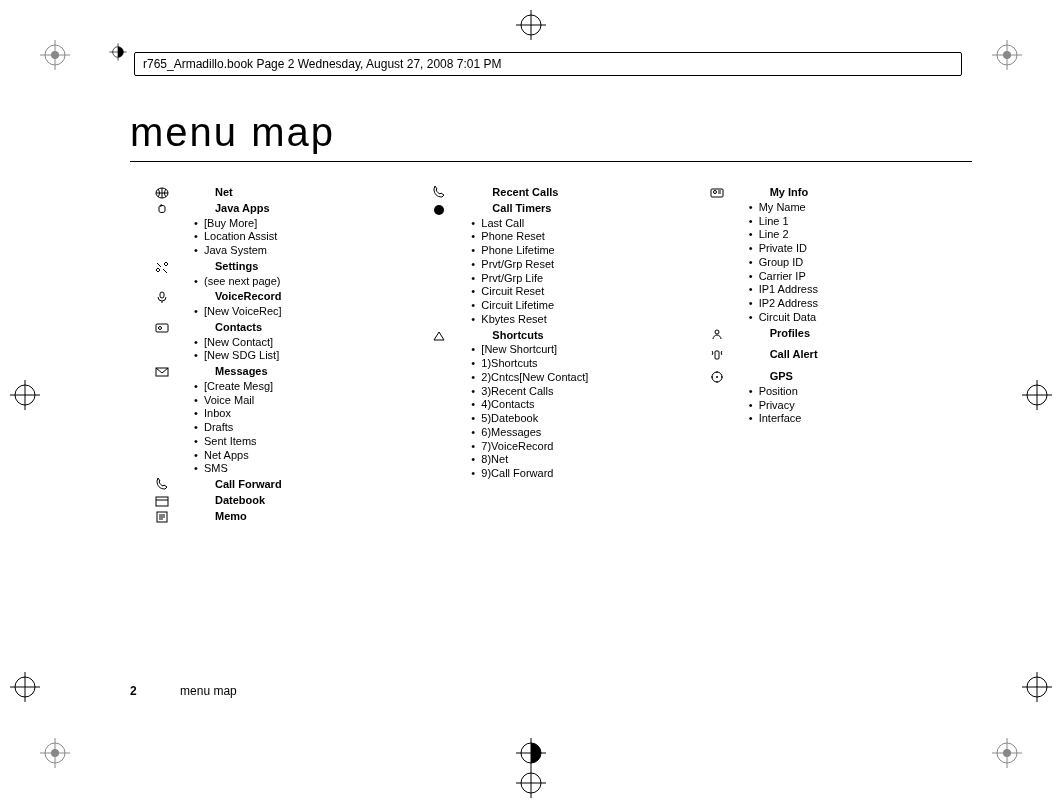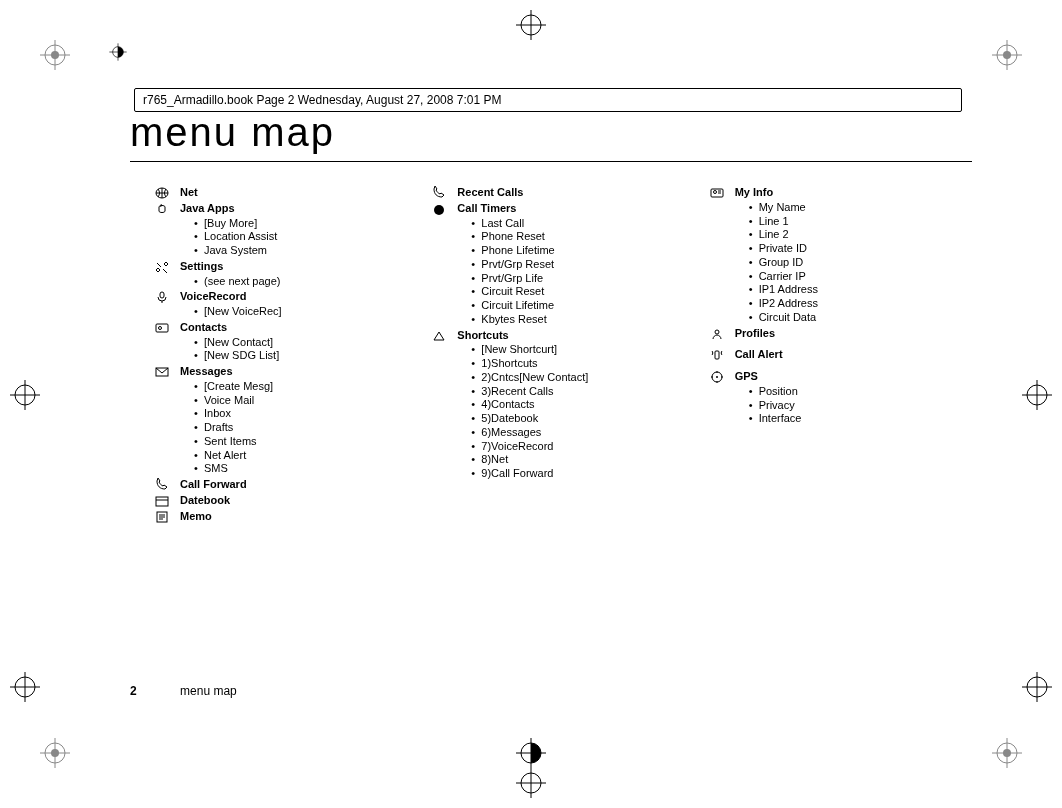--- a/index.html
+++ b/index.html
@@ -85,21 +85,21 @@
     position: absolute;
     left: 2px;
     top: 0;
     width: 20px;
     height: 14px;
     display: flex;
     align-items: center;
     justify-content: center;
   }
   .section-icon svg { width: 16px; height: 14px; }
-  .section-title { font-weight: bold; font-size: 11px; }
+  .section-title { font-weight: bold; font-size: 11px; margin-left: 35px; }
   .section ul { list-style: none; padding-left: 14px; margin-top: 1px; }
   .section ul li { position: relative; padding-left: 10px; }
   .section ul li::before {
     content: "•";
     position: absolute;
     left: 0;
     top: 0;
   }
   
   .footer {
@@ -184,21 +184,21 @@
     </svg></div>
 
 <div style="position:absolute; top:42px; left:108px;">
   <svg width="20" height="20" viewBox="0 0 30 30">
       <circle cx="15" cy="15" r="8" fill="none" stroke="#000"></circle>
       <path d="M15 7 A8 8 0 0 1 15 23 Z" fill="#000"></path>
       <line x1="15" y1="2" x2="15" y2="28" stroke="#000"></line>
       <line x1="2" y1="15" x2="28" y2="15" stroke="#000"></line>
     </svg>
 </div>
-<div class="doc-header" style="left:134px;margin-top:36px;">
+<div class="doc-header" style="left:134px;">
   <span>r765_Armadillo.book  Page 2  Wednesday, August 27, 2008  7:01 PM</span>
 </div>
 
 <div class="page">
   <div class="title">menu map</div>
   <hr class="title-rule">
 
   <div class="columns">
 
     <div class="col">
@@ -274,21 +274,21 @@
               <path d="M2 3l6 5 6-5" stroke="#000" fill="none"></path>
             </svg>
           </span>
         <span class="section-title">Messages</span>
         <ul>
           <li>[Create Mesg]</li>
           <li>Voice Mail</li>
           <li>Inbox</li>
           <li>Drafts</li>
           <li>Sent Items</li>
-          <li>Net Alert</li>
+          <li>Net Apps</li>
           <li>SMS</li>
         </ul>
       </div>
 
       <div class="section">
         <span class="section-icon">
             <svg viewBox="0 0 16 14">
               <path d="M3 3c0 5 3 8 8 8l2-2-3-2-1 1c-2-1-3-2-4-4l1-1-2-3z" fill="none" stroke="#000"></path>
             </svg>
           </span>

